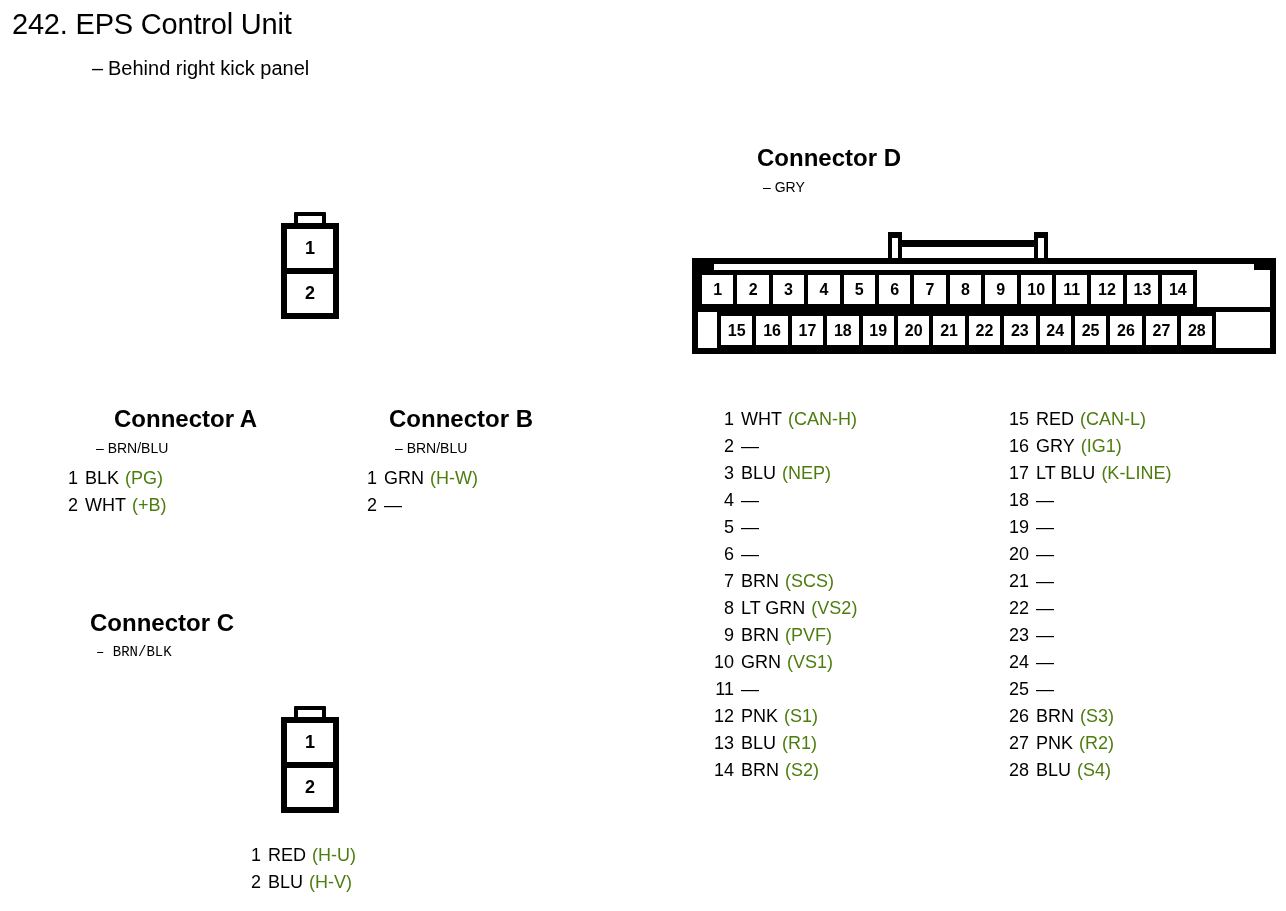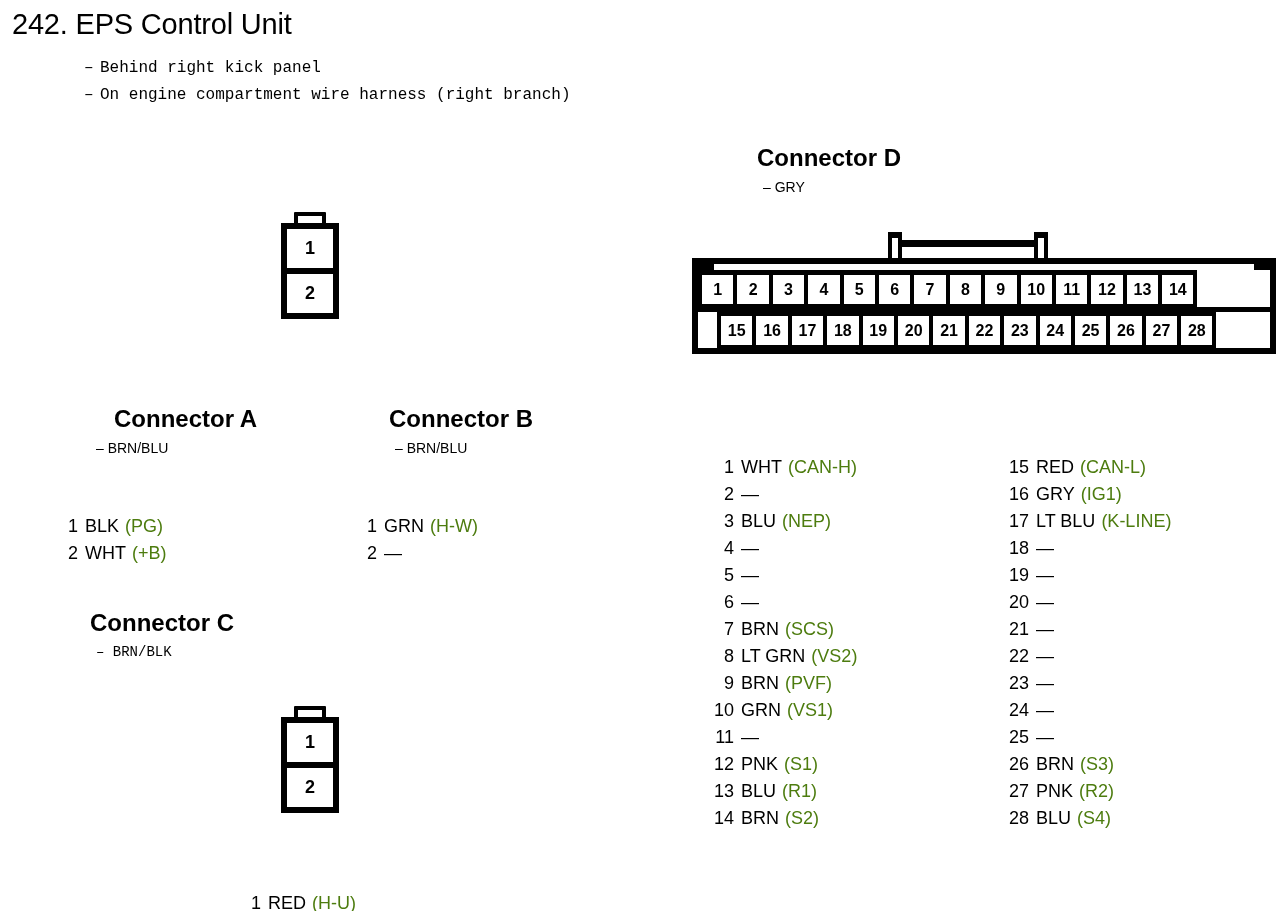--- a/index.html
+++ b/index.html
@@ -20,24 +20,23 @@
 
   
   #page-title {
     left: 12px; top: 8px;
     font-size: 29px;
     font-weight: normal;
     letter-spacing: -0.2px;
     white-space: nowrap;
   }
   #subtitle-list {
-    left: 84px; top: 55px;
-    font-size: 16px;
+    left: 92px; top: 55px;
+    font-size: 20px;
     line-height: 27px;
-    font-family: Liberation Mono, monospace;
   }
   .subtitle-row { white-space: nowrap; }
   .dash { display: inline-block; width: 16px; }
 
   
   .conn-heading {
     font-size: 24px;
     font-weight: bold;
     white-space: nowrap;
   }
@@ -52,21 +51,21 @@
     display: flex;
     align-items: baseline;
     height: 27px;
     white-space: nowrap;
   }
   .pin-num {
     display: inline-block;
     text-align: right;
     margin-right: 7px;
   }
-  .pin-wire { margin-right: 6px; margin-top: 48px; }
+  .pin-wire { margin-right: 6px; }
   .pin-sig { color: #4d7c0f; }
 
   .pinlist.w1 .pin-num { width: 12px; }
   .pinlist.w2 .pin-num { width: 22px; }
 
   
   .conn2 { width: 58px; }
   .conn2 .latch {
     position: relative;
     margin: 0 auto;
@@ -195,23 +194,20 @@
   }
 </style>
 </head>
 <body>
 
 <div class="abs" id="page-title">242. EPS Control Unit</div>
 
 <div class="abs" id="subtitle-list">
   <div class="subtitle-row">
     <span class="dash">–</span><span>Behind right kick panel</span>
-  </div>
-  <div class="subtitle-row">
-    <span class="dash">–</span><span>On engine compartment wire harness (right branch)</span>
   </div>
 </div>
 
 <div class="abs conn2" style="left:281px; top:212px;">
   <div class="latch"></div>
   <div class="cell top">1</div>
   <div class="cell bot">2</div>
 </div>
 
 <div class="abs conn-heading" style="left:90px; top:405px;margin-left:24px;">Connector A</div>

